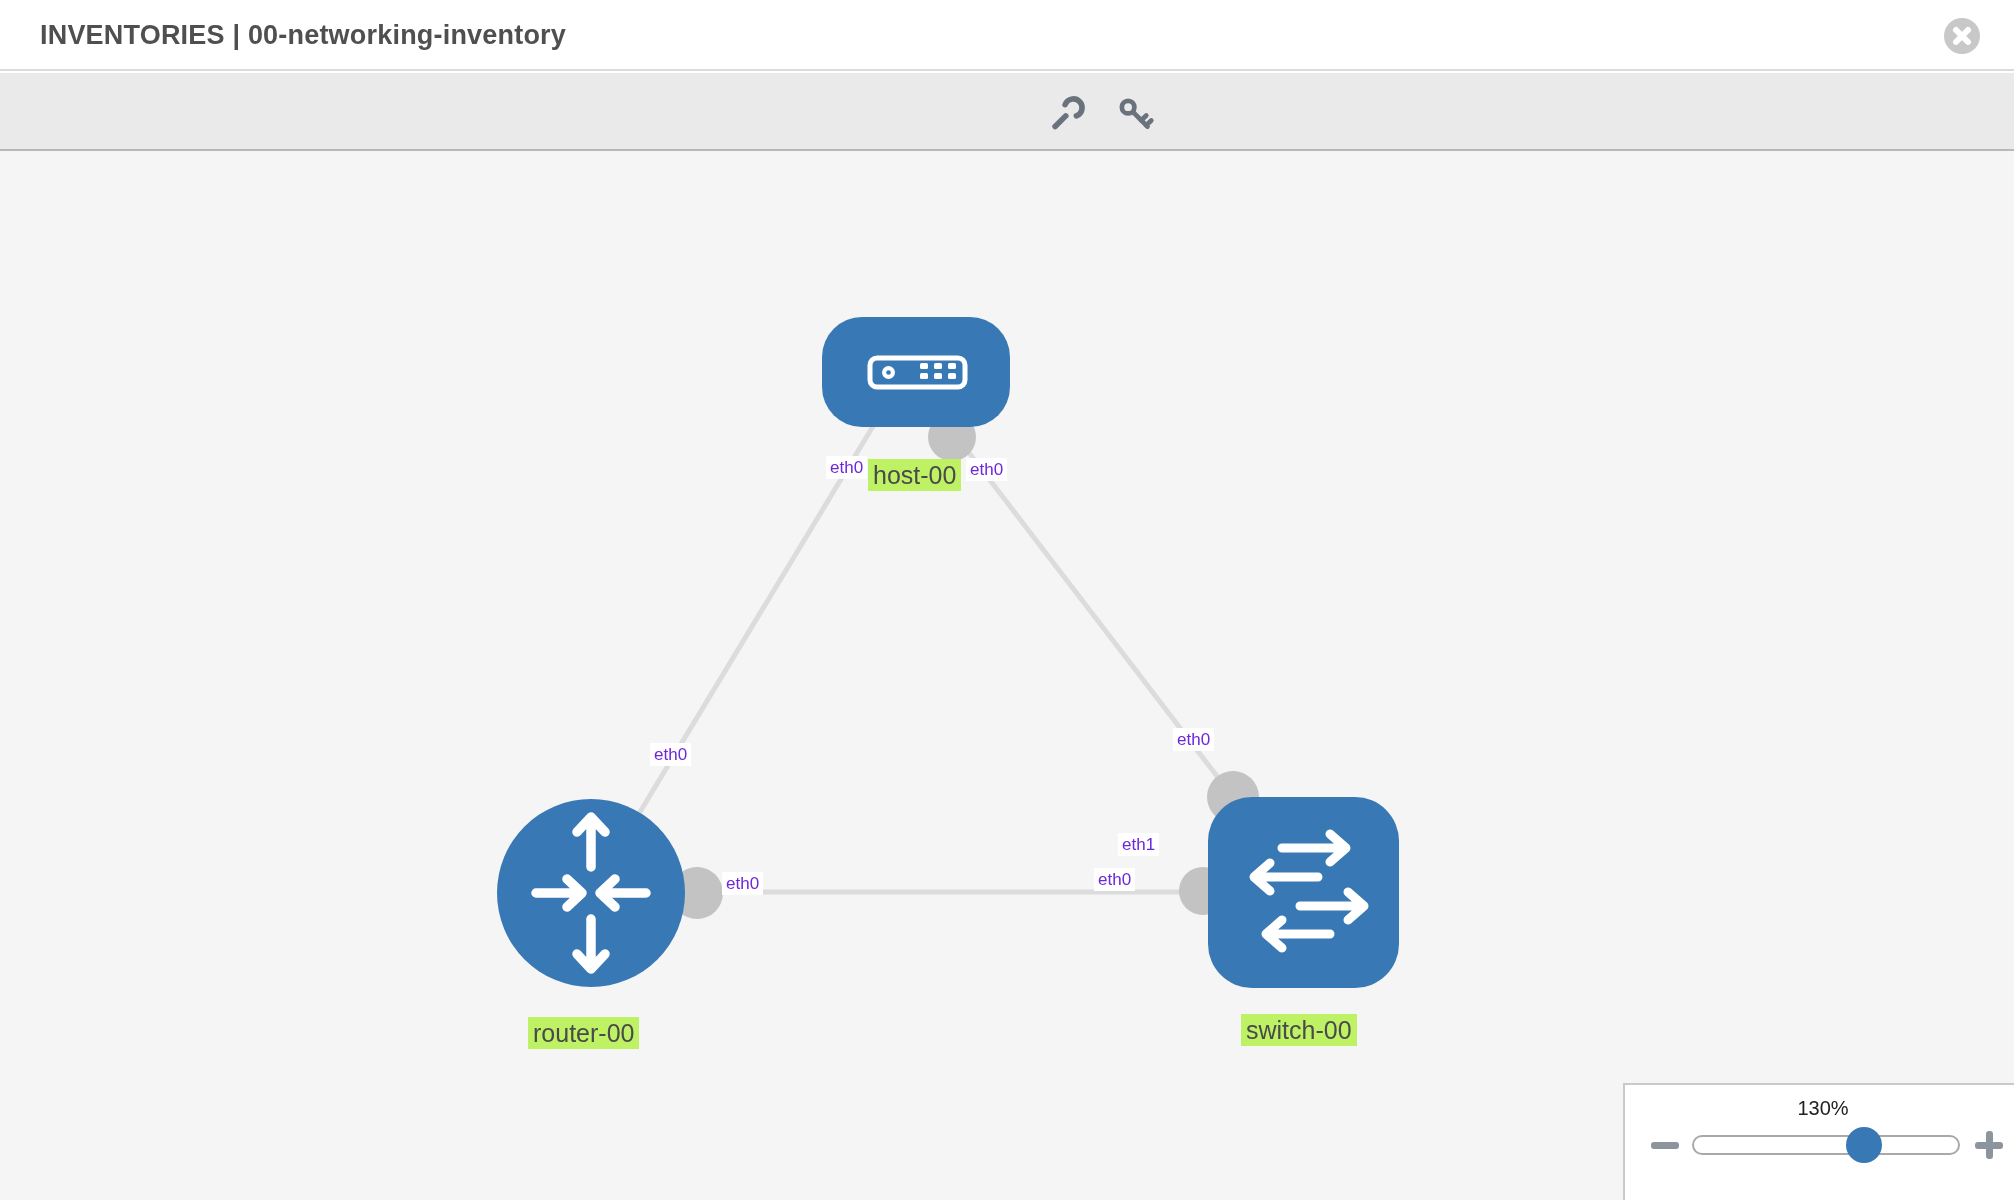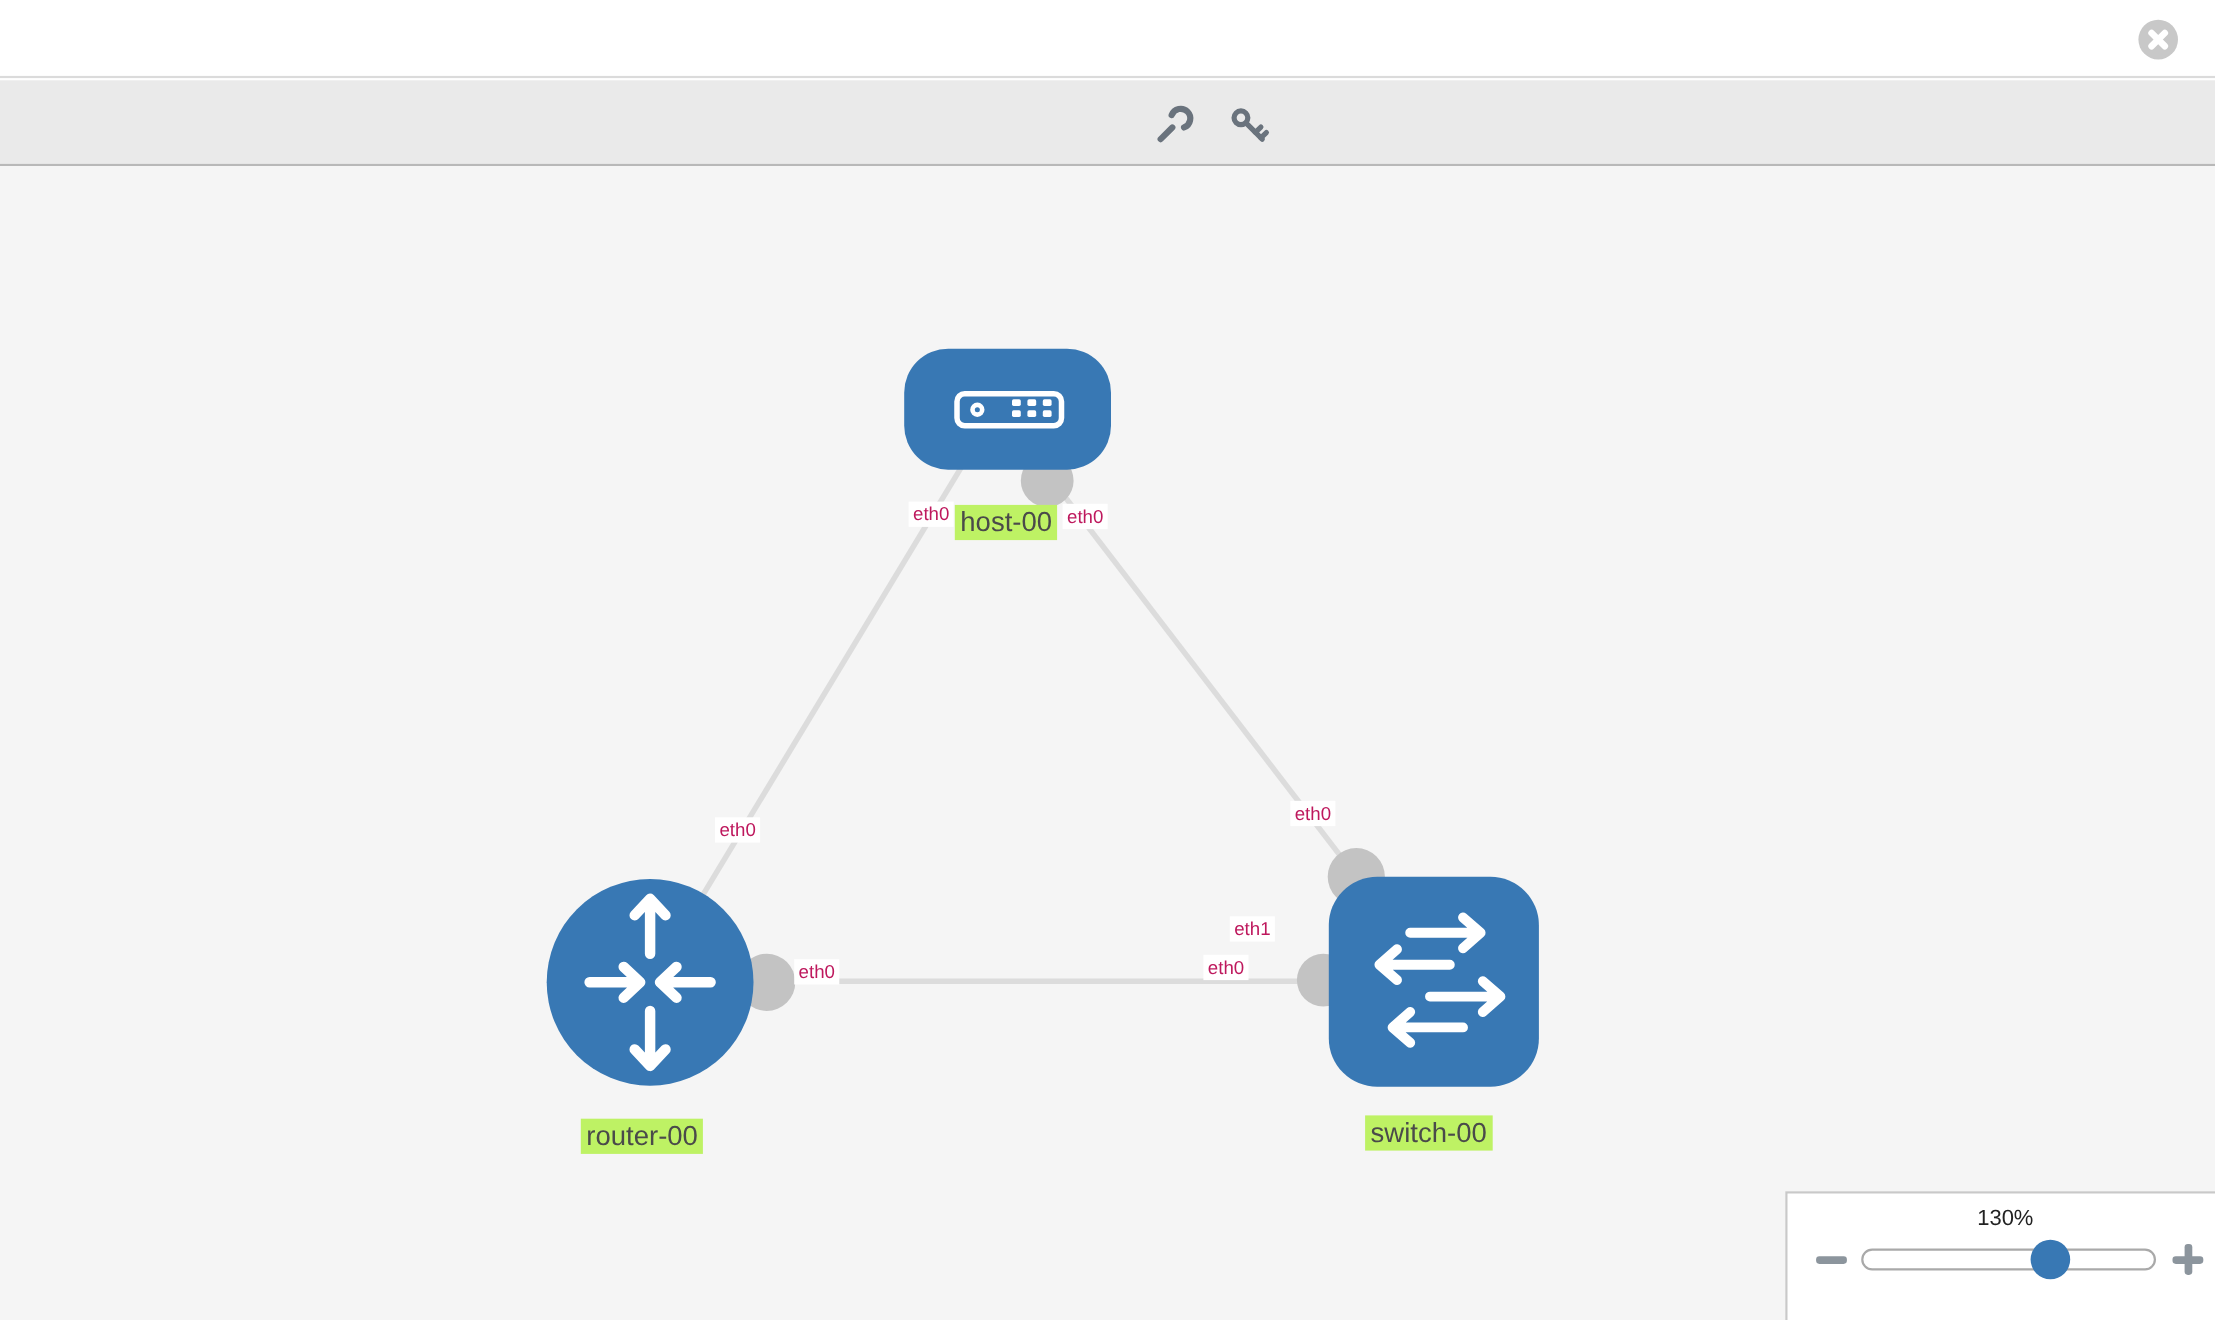--- a/index.html
+++ b/index.html
@@ -24,39 +24,40 @@
   .caret { position:absolute; right:20px; top:23px; width:0; height:0;
            border-left:8px solid transparent; border-right:8px solid transparent; border-top:10px solid #5b6770; }
   .tool-btn { position:absolute; top:20px; width:44px; height:44px; background:transparent; border:none; cursor:pointer; }
   .tool-btn.wrench { left:1045px; }
   .tool-btn.key { left:1113px; }
 
   
   .canvas { position:absolute; left:0; top:151px; width:2014px; height:1049px; background:#f5f5f5; }
   .canvas svg.topo { position:absolute; left:0; top:0; }
 
-  .if-label { position:absolute; background:#fff; color:#be185d; font-size:17px; line-height:21px; padding:1px 4px; white-space:nowrap; }
+  .if-label { position:absolute; background:#fff; color:#6d28d9; font-size:17px; line-height:21px; padding:1px 4px; white-space:nowrap; }
   .node-label { position:absolute; background:#bef264; color:#4a4a4a; font-size:25px; line-height:30px; padding:1px 5px; white-space:nowrap;margin-top:20px; }
 
   
   .zoom-panel { position:absolute; left:1623px; top:932px; width:400px; height:160px; background:#fff; border:2px solid #c9c9c9; }
   .zoom-level { position:absolute; left:0; top:12px; width:100%; text-align:center; font-size:20px; color:#222; }
   .zoom-out,.zoom-in { position:absolute; top:42px; width:36px; height:36px; cursor:pointer; }
   .zoom-out { left:22px; } .zoom-in { left:346px; }
   .hbar { position:absolute; left:4px; top:15px; width:28px; height:7px; border-radius:3px; background:#8c959d; }
   .vbar { position:absolute; left:15px; top:4px; width:7px; height:28px; border-radius:3px; background:#8c959d; }
   .zoom-track { position:absolute; left:67px; top:50px; width:268px; height:20px; background:#fff; border:2px solid #a9a9a9; border-radius:11px; cursor:pointer; }
   .zoom-handle { position:absolute; left:221px; top:42px; width:36px; height:36px; border-radius:50%; background:#3878b4; cursor:grab; }
 </style>
 </head>
 <body>
 
 <div class="app">
 
   <div class="header">
+    <div class="title">INVENTORIES | 00-networking-inventory</div>
     <div class="close-btn">
       <svg width="36" height="36" viewBox="0 0 36 36">
         <g stroke="#fff" stroke-width="6" stroke-linecap="round">
           <line x1="12" y1="12" x2="24" y2="24"></line>
           <line x1="24" y1="12" x2="12" y2="24"></line>
         </g>
       </svg>
     </div>
   </div>
 

